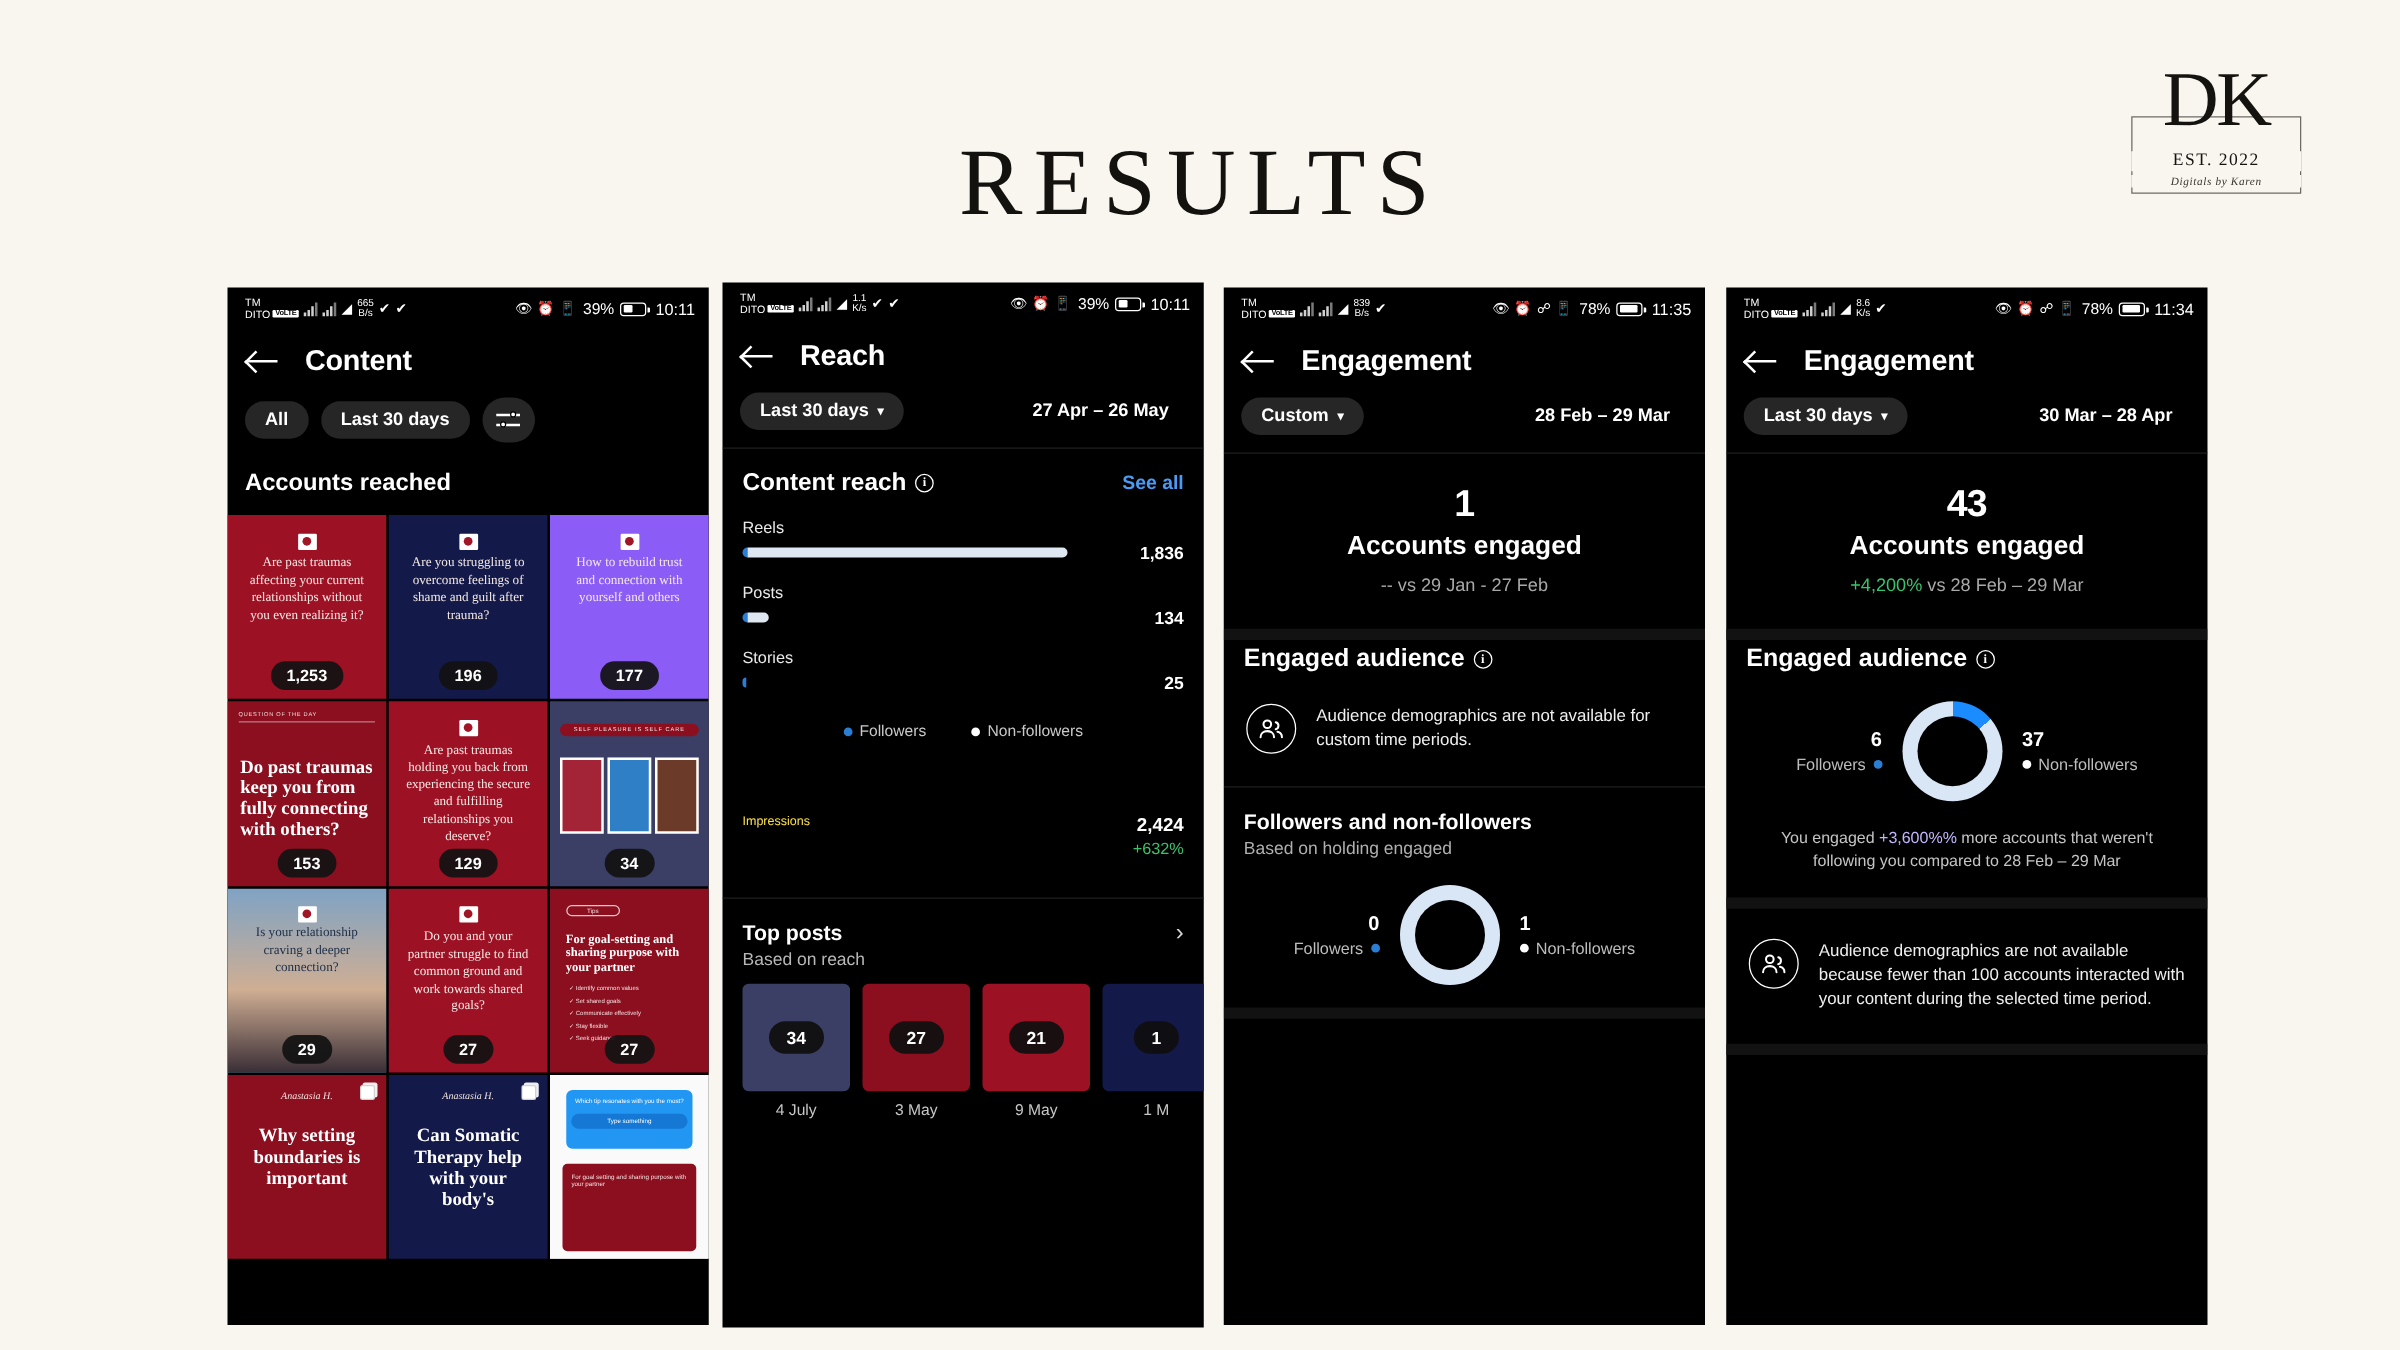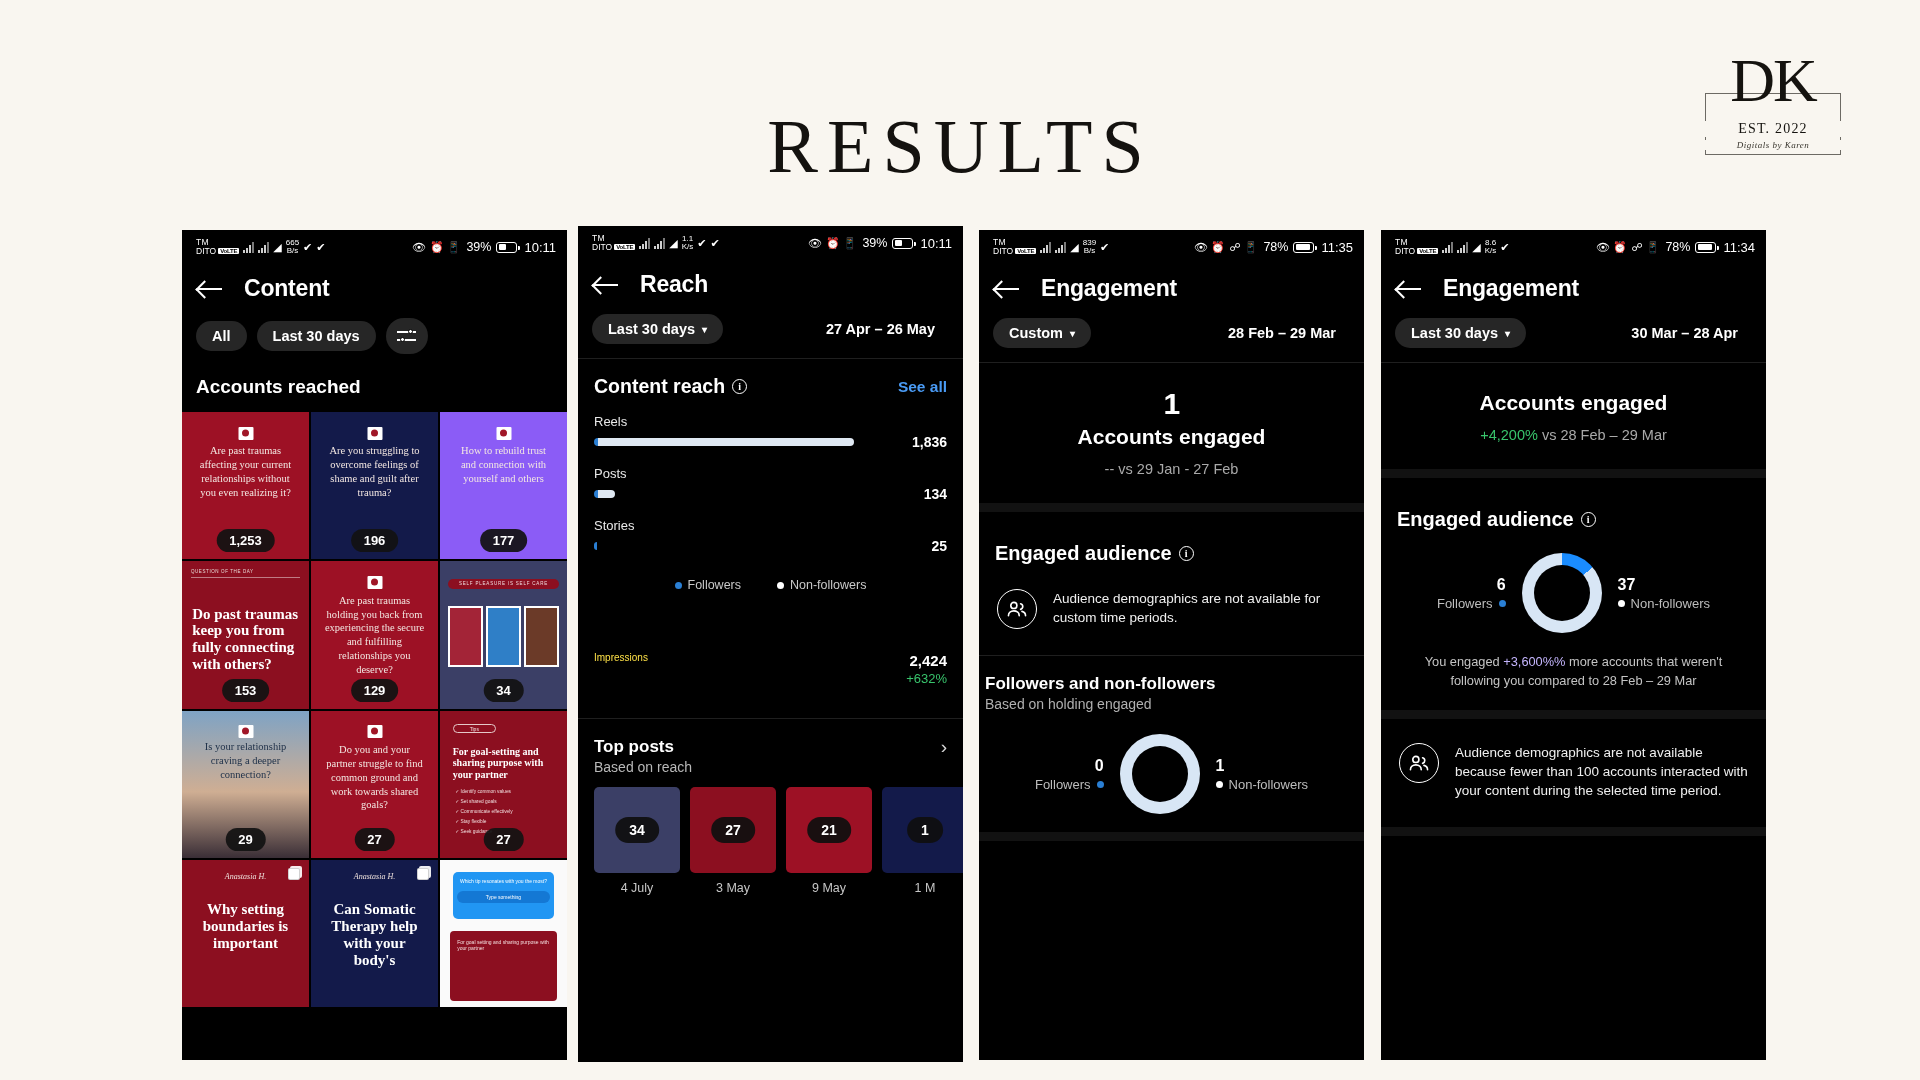--- a/index.html
+++ b/index.html
@@ -209,29 +209,29 @@
     font-size: 14px; font-weight: 700;
   }
   .cdate { text-align: center; font-size: 12.5px; color: #c6c6c6; margin-top: 8px; }
 
   
   .hero { padding: 24px 16px 26px 16px; text-align: center; }
   .hero .big { font-size: 30px; font-weight: 700; letter-spacing: -.5px; }
   .hero .lab { font-size: 21px; font-weight: 700; margin-top: 4px; }
   .hero .cmp { font-size: 14.5px; color: #a9a9a9; margin-top: 12px; }
   .hero .cmp .pos { color: #38c46c; }
-  .ea-head { padding: 30px 16px 0 16px; display: flex; align-items: center; }
+  .ea-head { padding: 4px 16px 0 16px; display: flex; align-items: center; }
   .ea-head h3 { font-size: 20px; font-weight: 700; }
   .notice { display: flex; align-items: flex-start; gap: 16px; padding: 24px 18px 26px 18px; }
   .people-ico {
     flex: 0 0 40px; width: 40px; height: 40px; border-radius: 50%;
     border: 1.6px solid #fff; display: flex; align-items: center; justify-content: center;
   }
   .notice p { font-size: 13.5px; line-height: 1.42; color: #efefef; }
-  .fnf { padding: 18px 16px 0 6px; }
+  .fnf { padding: 18px 16px 0 16px; }
   .fnf h4 { font-size: 17px; font-weight: 700; }
   .fnf .sub { font-size: 14px; color: #b0b0b0; margin-top: 2px; }
   .donut-row { display: flex; align-items: center; justify-content: center; gap: 16px; padding: 22px 10px 18px 10px; }
   .donut { width: 80px; height: 80px; border-radius: 50%; position: relative; }
   .donut::after {
     content: ""; position: absolute; left: 12px; top: 12px; right: 12px; bottom: 12px;
     background: #000; border-radius: 50%;
   }
   .dl { text-align: right; }
   .dr { text-align: left; }
@@ -680,20 +680,21 @@
     <div class="chips">
       <span class="chip">
         <span>Last 30 days</span>
         <span class="caret">▾</span>
       </span>
       <span class="chips-right">30 Mar – 28 Apr</span>
     </div>
     <div class="divider"></div>
 
     <div class="hero">
+      <div class="big">43</div>
       <div class="lab">Accounts engaged</div>
       <div class="cmp">
         <span class="pos">+4,200%</span>
         <span>vs 28 Feb – 29 Mar</span>
       </div>
     </div>
     <div class="thick-div"></div>
 
     <div class="ea-head">
       <h3>Engaged audience</h3>

